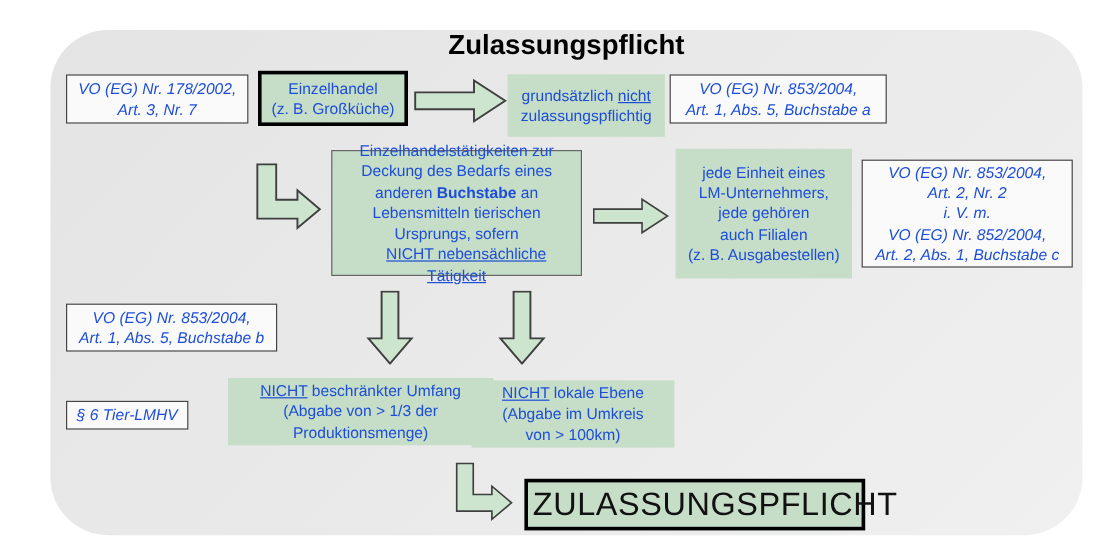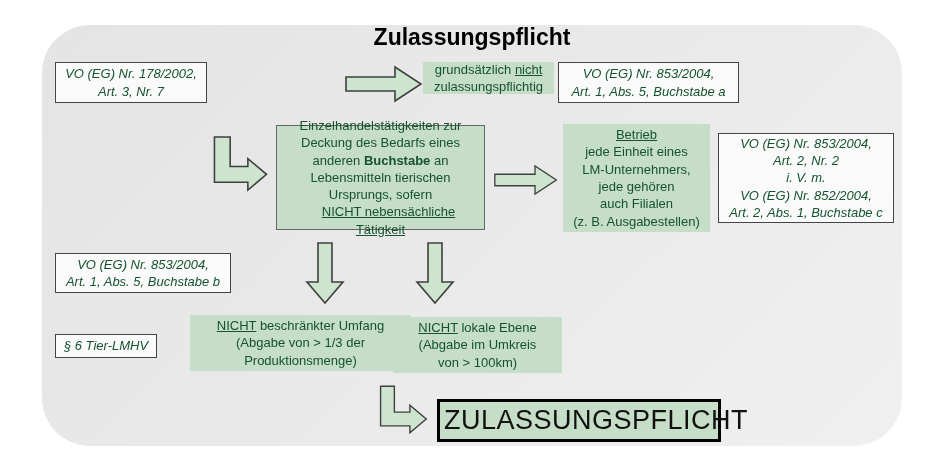--- a/index.html
+++ b/index.html
@@ -19,21 +19,21 @@
   .title{
     position:absolute;
     left:42px;top:24px;width:860px;
     text-align:center;
     font-size:23px;font-weight:bold;color:#000;
   }
   .node{
     position:absolute;
     display:flex;flex-direction:column;justify-content:center;
     text-align:center;
-    font-size:13px;line-height:1.33;color:#14532d;
+    font-size:13px;line-height:1.33;color:#1d4ed8;
     box-sizing:border-box;
     padding:1px 3px;
   }
   .white{
     background:#fafafa;
     border:1px solid #454545;
     font-style:italic;
   }
   .green{ background:#c6ddc7; }
   .thickborder{ border:3px solid #000; }
@@ -59,26 +59,30 @@
 
   <div class="panel"></div>
 
   <div class="title">Zulassungspflicht</div>
 
   <div class="node white" style="left:55px;top:62px;width:152px;height:41px">
       <div><span>VO (EG) Nr. 178/2002,</span></div>
       <div><span>Art. 3, Nr. 7</span></div>
     </div>
 
+  <div class="node green thickborder" style="left:215px;top:59px;width:125px;height:46px">
+      <div><span>Einzelhandel</span></div>
+      <div><span>(z. B. Großküche)</span></div>
+    </div>
 
   <svg class="arrow" style="left:345px;top:64px" width="78" height="40" viewBox="0 0 78 40">
     <path d="M1 13 H50 V3 L76 20 L50 37 V27 H1 Z"></path>
   </svg>
 
-  <div class="node green" style="left:423px;top:62px;width:131px;height:32px">
+  <div class="node green" style="left:423px;top:62px;width:131px;height:52px">
       <div><span>grundsätzlich </span><span style="text-decoration: underline;">nicht</span></div>
       <div><span>zulassungspflichtig</span></div>
     </div>
 
   <div class="node white" style="left:558px;top:62px;width:181px;height:41px">
       <div><span>VO (EG) Nr. 853/2004,</span></div>
       <div><span>Art. 1, Abs. 5, Buchstabe a</span></div>
     </div>
 
   <svg class="arrow" style="left:211px;top:135px" width="58" height="57" viewBox="0 0 58 58">
@@ -92,21 +96,20 @@
       <div><span>Lebensmitteln tierischen</span></div>
       <div><span>Ursprungs, sofern</span></div>
       <div><span style="text-decoration: underline; padding-left: 16px;">NICHT nebensächliche Tätigkeit</span></div>
     </div>
 
   <svg class="arrow" style="left:494px;top:160px" width="64" height="40" viewBox="0 0 78 40">
     <path d="M1 13 H50 V3 L76 20 L50 37 V27 H1 Z"></path>
   </svg>
 
   <div class="node green" style="left:563px;top:124px;width:147px;height:108px">
-      <div><span style="text-decoration: underline;">Betrieb</span></div>
       <div><span>jede Einheit eines</span></div>
       <div><span>LM-Unternehmers,</span></div>
       <div><span>jede gehören</span></div>
       <div><span>auch Filialen</span></div>
       <div><span>(z. B. Ausgabestellen)</span></div>
     </div>
 
   <div class="node white" style="left:718px;top:133px;width:176px;height:90px">
       <div><span>VO (EG) Nr. 853/2004,</span></div>
       <div><span>Art. 2, Nr. 2</span></div>

